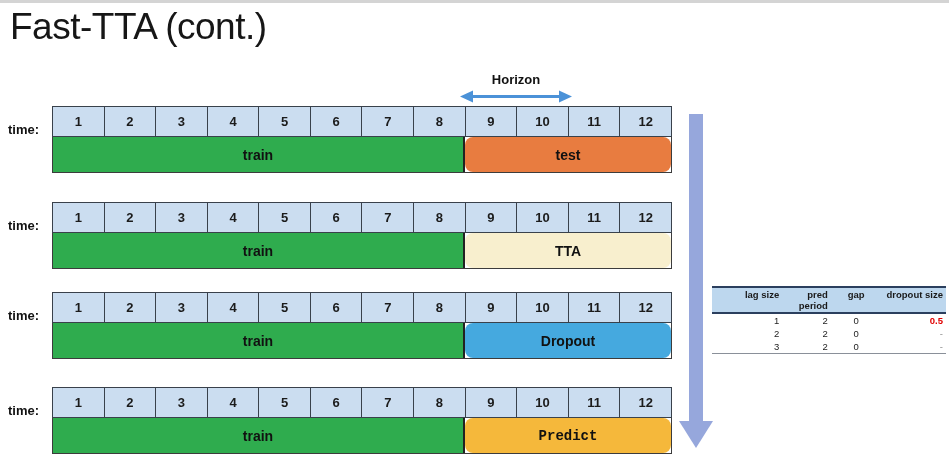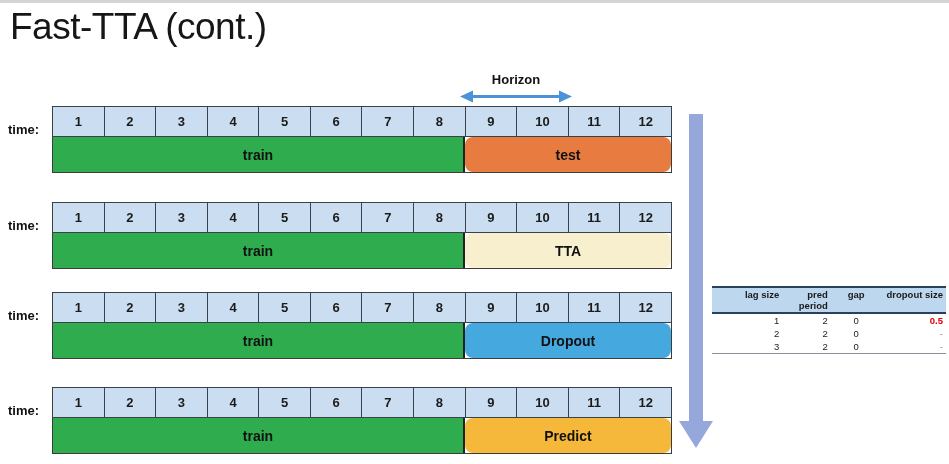--- a/index.html
+++ b/index.html
@@ -36,21 +36,21 @@
   }
   .bar {
     display:flex; align-items:center; justify-content:center;
     font-size:14px; font-weight:bold; color:#111;
   }
   .bar-train { width:66.667%; background:#2FAC4E; border-right:2px solid #222; }
   .bar-right { width:33.333%;border-radius:8px; }
   .bg-test    { background:#E87C40; }
   .bg-tta     { background:#F8EFCE; }
   .bg-dropout { background:#45A9DF; }
-  .bg-predict { background:#F5B83B; }
+  .bg-predict { background:#F5B83B;font-family:Liberation Mono, monospace; }
 
   
   .horizon-label {
     position:absolute; left:460px; top:72px; width:112px; text-align:center;
     font-size:13px; font-weight:bold; color:#111;
   }
   .horizon-arrow { position:absolute; left:460px; top:89px; }
 
   
   .v-arrow-body {

